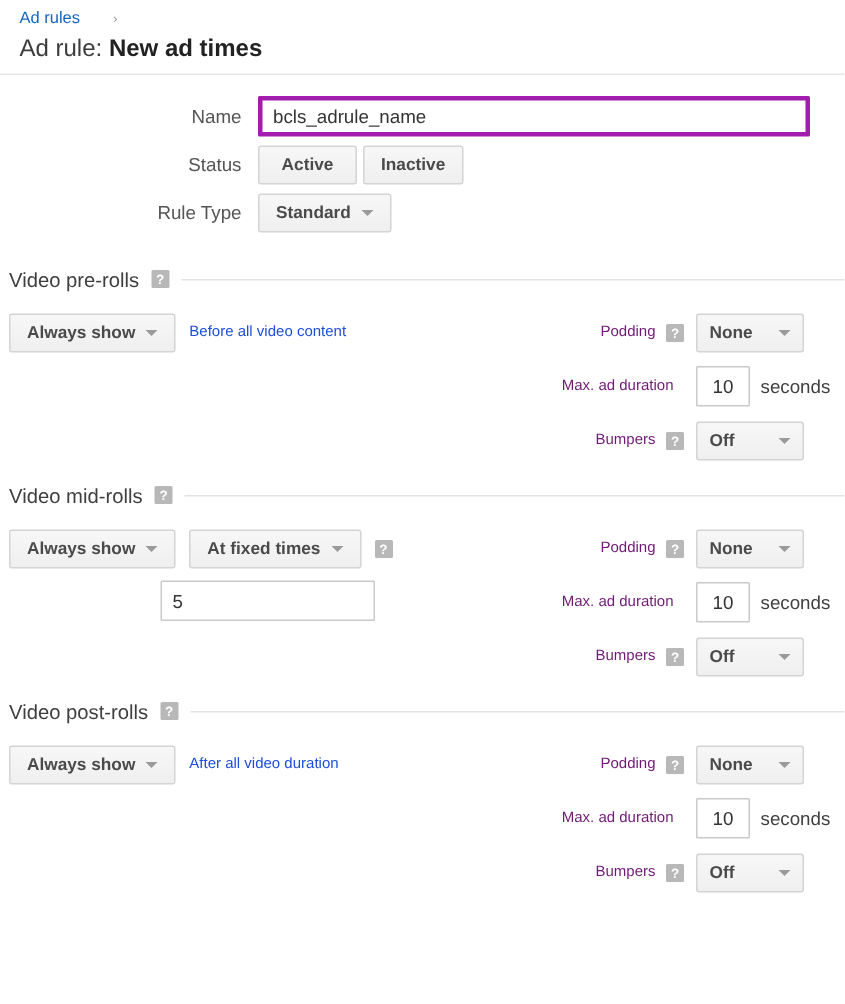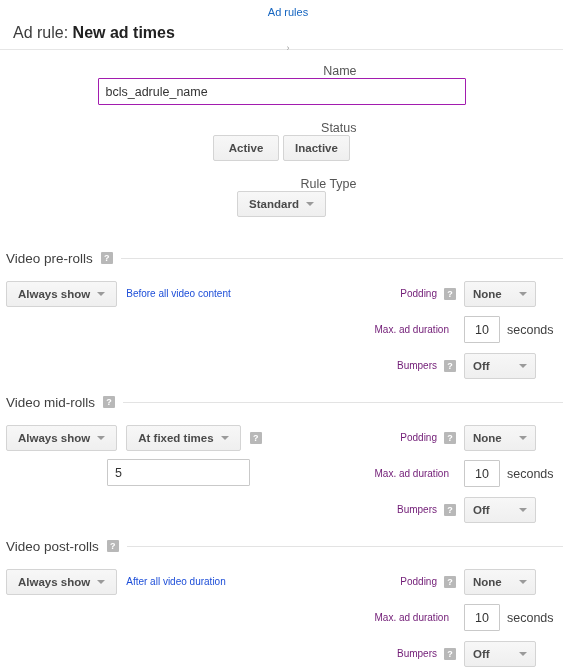--- a/index.html
+++ b/index.html
@@ -21,21 +21,20 @@
     padding: 5px 0 0 13px;
   }
   .breadcrumb {
     font-size: 11px;
     line-height: 14px;
     color: #1a73e8;
     display: flex;
     align-items: center;
     gap: 22px;
     height: 14px;
-    flex-direction: column;
   }
   .breadcrumb-link {
     color: #1565c0;
     text-decoration: none;
     cursor: pointer;
   }
   .breadcrumb-sep {
     color: #9e9e9e;
     font-size: 9px;
   }
@@ -92,21 +91,21 @@
     border: 1px solid #c9c9c9;
     border-radius: 1px;
     background: #ffffff;
     font-family: "Liberation Sans", sans-serif;
     font-size: 12.5px;
     color: #333333;
     padding: 0 7px;
     outline: none;
   }
   .txt-input.focused {
-    border: 1px solid #a21caf;
+    border: 3px solid #a21caf;
   }
   .help {
     display: inline-flex;
     align-items: center;
     justify-content: center;
     box-sizing: border-box;
     width: 12px;
     height: 12px;
     background: #b8b8b8;
     color: #ffffff;
@@ -120,22 +119,21 @@
     user-select: none;
   }
 
   
   .form-top {
     padding-top: 14px;
   }
   .form-row {
     display: flex;
     align-items: center;
-    margin-bottom: 16px;
-    flex-direction: column;
+    margin-bottom: 6px;
   }
   .form-label {
     width: 172px;
     text-align: right;
     padding-right: 11px;
     box-sizing: border-box;
     font-size: 12.5px;
     color: #555555;
     white-space: nowrap;
   }

